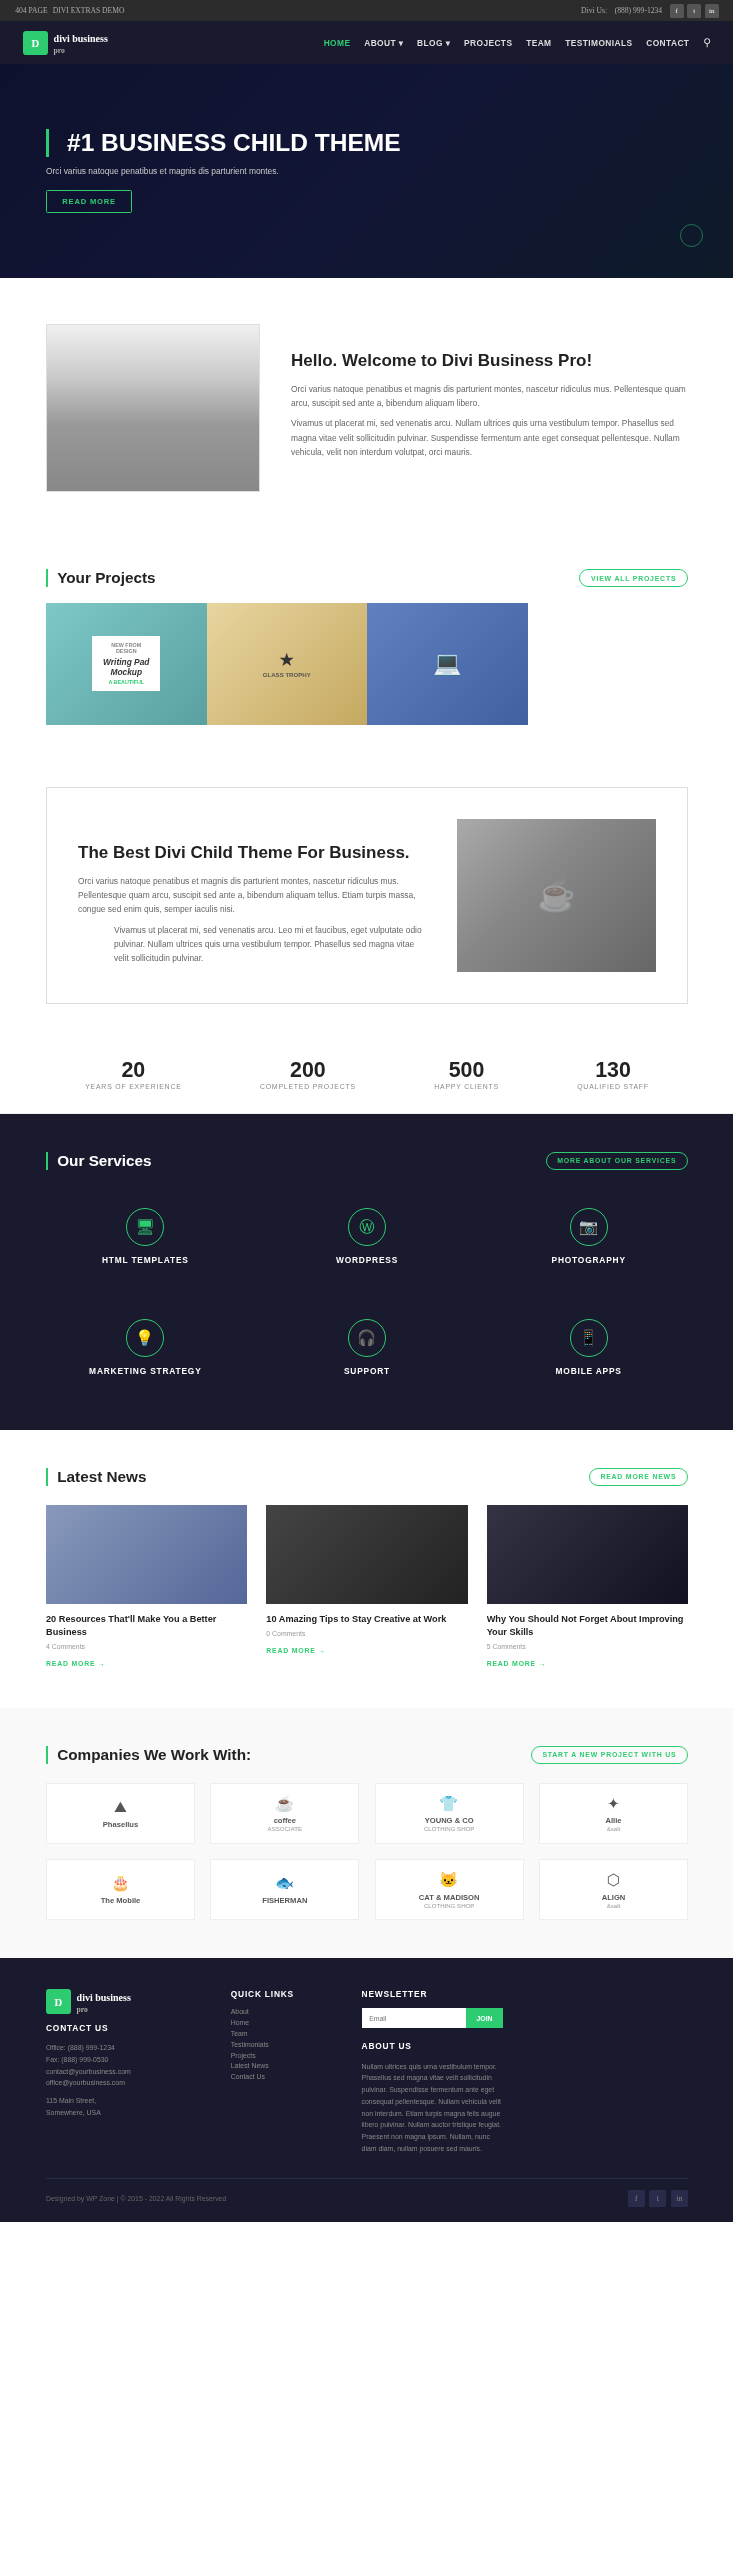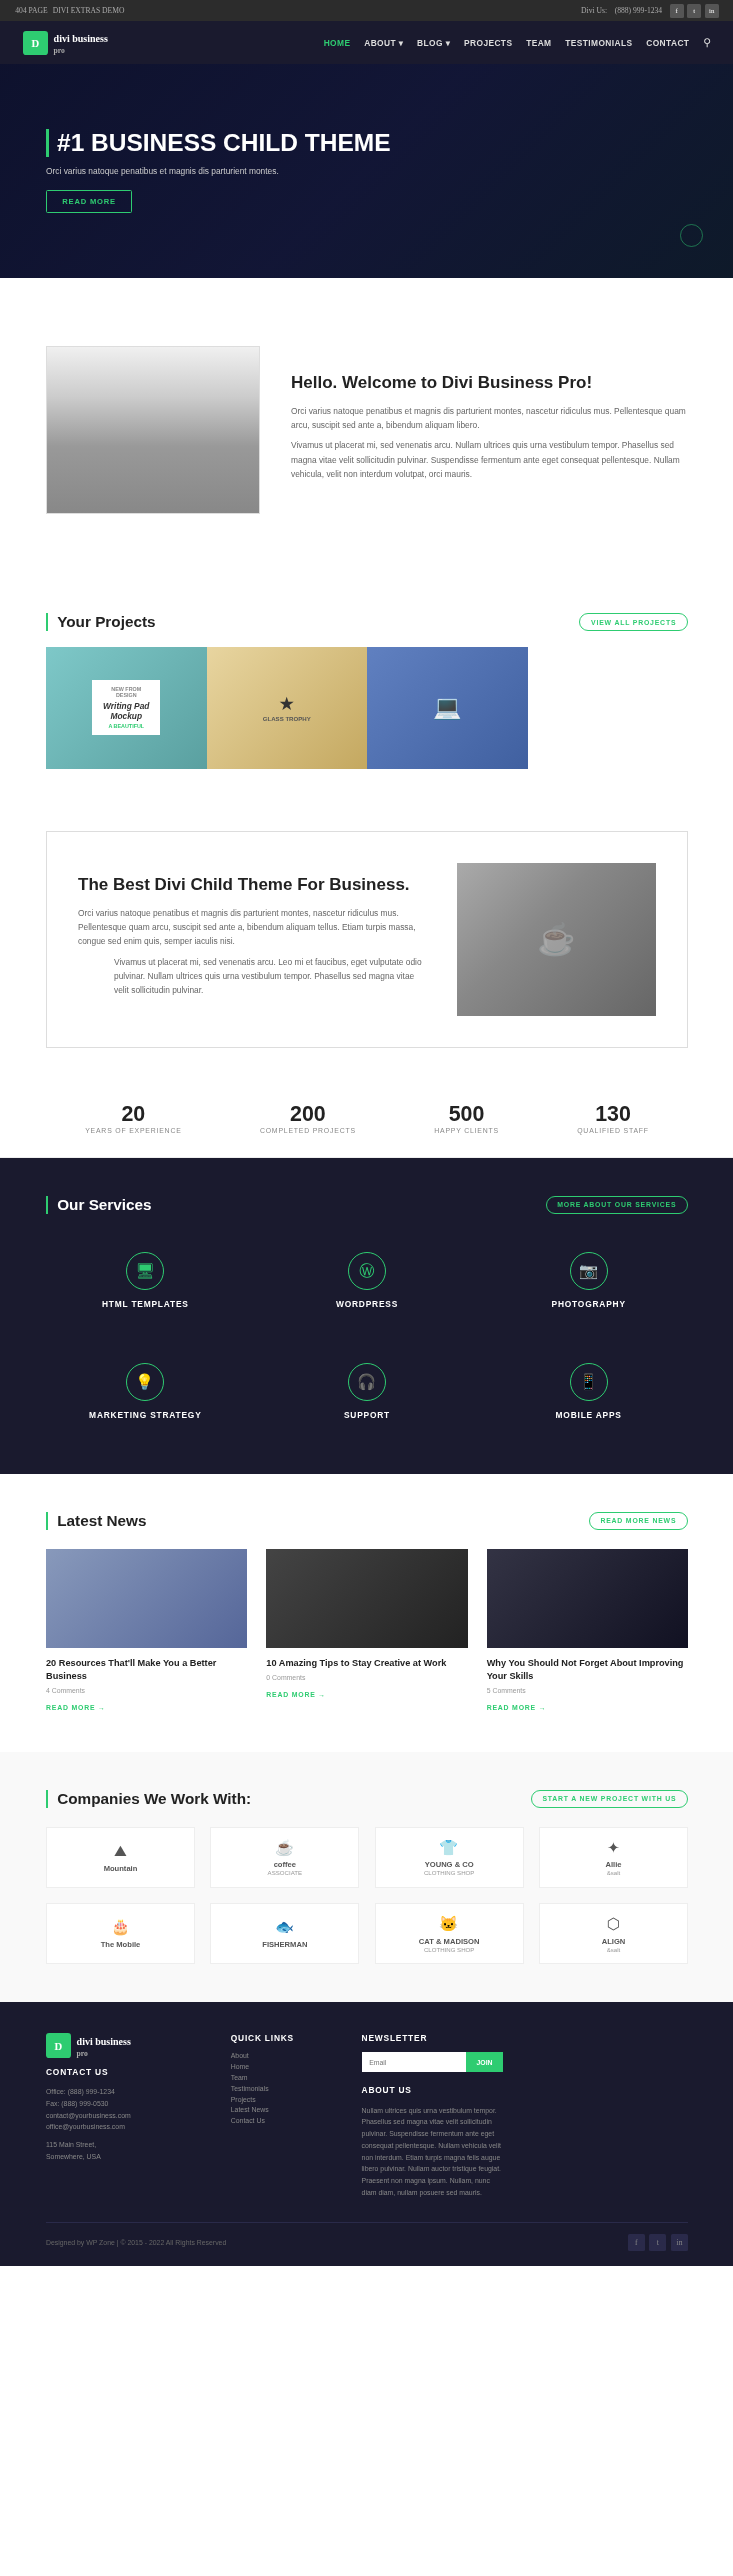--- a/index.html
+++ b/index.html
@@ -69,21 +69,21 @@
     }
     .hero-content { max-width: 382px; }
     .hero h1 {
       color: #fff;
       font-size: 24.5px;
       font-weight: 900;
       font-family: Arial, sans-serif;
       text-transform: uppercase;
       margin-bottom: 9.2px;
       border-left: 3.1px solid #2ecc71;
-      padding-left: 8px;
+      padding-left: 18px;
     }
     .hero p {
       color: #ccc;
       font-size: 8.4px;
       margin-bottom: 13.8px;
       font-family: Arial, sans-serif;
     }
     .btn-outline {
       border: 1.5px solid #2ecc71;
       color: #2ecc71;
@@ -93,21 +93,21 @@
       font-family: Arial, sans-serif;
       font-weight: 700;
       text-transform: uppercase;
       letter-spacing: 0.8px;
       cursor: pointer;
       border-radius: 1.5px;
     }
 
     
     .welcome-section {
-      padding: 68px 46px;
+      padding: 46px 46px;
       display: flex;
       gap: 31px;
       align-items: center;
       background: #fff;
     }
     .welcome-image {
       width: 214px; height: 168px;
       background: linear-gradient(135deg, #e0e0e0, #bbb);
       flex-shrink: 0;
       position: relative;
@@ -507,21 +507,21 @@
         <div style="font-size:6.1px; font-family:Arial; font-weight:700; color:#555;">GLASS TROPHY</div>
       </div>
     </div>
     <div class="project-thumb" style="background: linear-gradient(135deg, #6080c0, #4060a0); display:flex; align-items:center; justify-content:center;">
       <div style="font-size:23px;">💻</div>
     </div>
   </div>
 </section>
 
 <section style="padding: 31px 46px; background:#fff;">
-  <div style="border: 0.8px solid #ddd; padding: 31px; display:flex; gap:26px; align-items:center;">
+  <div style="border: 0.8px solid #ddd; padding: 31px; display:flex; gap:26px; align-items:flex-end;">
     <div class="best-theme-text">
       <h2 style="font-size:17px; font-weight:900; font-family:Arial; margin-bottom:10.7px; color:#222;">The Best Divi Child Theme For Business.</h2>
       <p style="font-size:8.4px; line-height:1.7; color:#666; font-family:Arial; margin-bottom:6.1px;">Orci varius natoque penatibus et magnis dis parturient montes, nascetur ridiculus mus. Pellentesque quam arcu, suscipit sed ante a, bibendum aliquam tellus. Etiam turpis massa, congue sed enim quis, semper iaculis nisi.</p>
       <p style="font-size:8.4px; line-height:1.7; color:#666; font-family:Arial;margin-left:36px;">Vivamus ut placerat mi, sed venenatis arcu. Leo mi et faucibus, eget vulputate odio pulvinar. Nullam ultrices quis urna vestibulum tempor. Phasellus sed magna vitae velit sollicitudin pulvinar.</p>
     </div>
     <div style="width:199px; height:153px; background: linear-gradient(135deg, #aaa 0%, #888 40%, #666 100%); flex-shrink:0; display:flex; align-items:center; justify-content:center;">
       <div style="font-size:31px; color:rgba(255,255,255,0.3);">☕</div>
     </div>
   </div>
 </section>
@@ -606,21 +606,21 @@
 </section>
 
 <section class="companies-section">
   <div class="section-header">
     <h2 class="section-title">Companies We Work With:</h2>
     <button class="btn-small-outline">Start A New Project With Us</button>
   </div>
   <div class="companies-grid">
     <div class="company-logo">
       <div class="company-logo-icon">⛰</div>
-      <div class="company-logo-name">Mountain</div>
+      <div class="company-logo-name">Phasellus</div>
     </div>
     <div class="company-logo">
       <div class="company-logo-icon">☕</div>
       <div class="company-logo-name">coffee</div>
       <div class="company-logo-sub">ASSOCIATE</div>
     </div>
     <div class="company-logo">
       <div class="company-logo-icon">👕</div>
       <div class="company-logo-name">YOUNG &amp; CO</div>
       <div class="company-logo-sub">CLOTHING SHOP</div>

